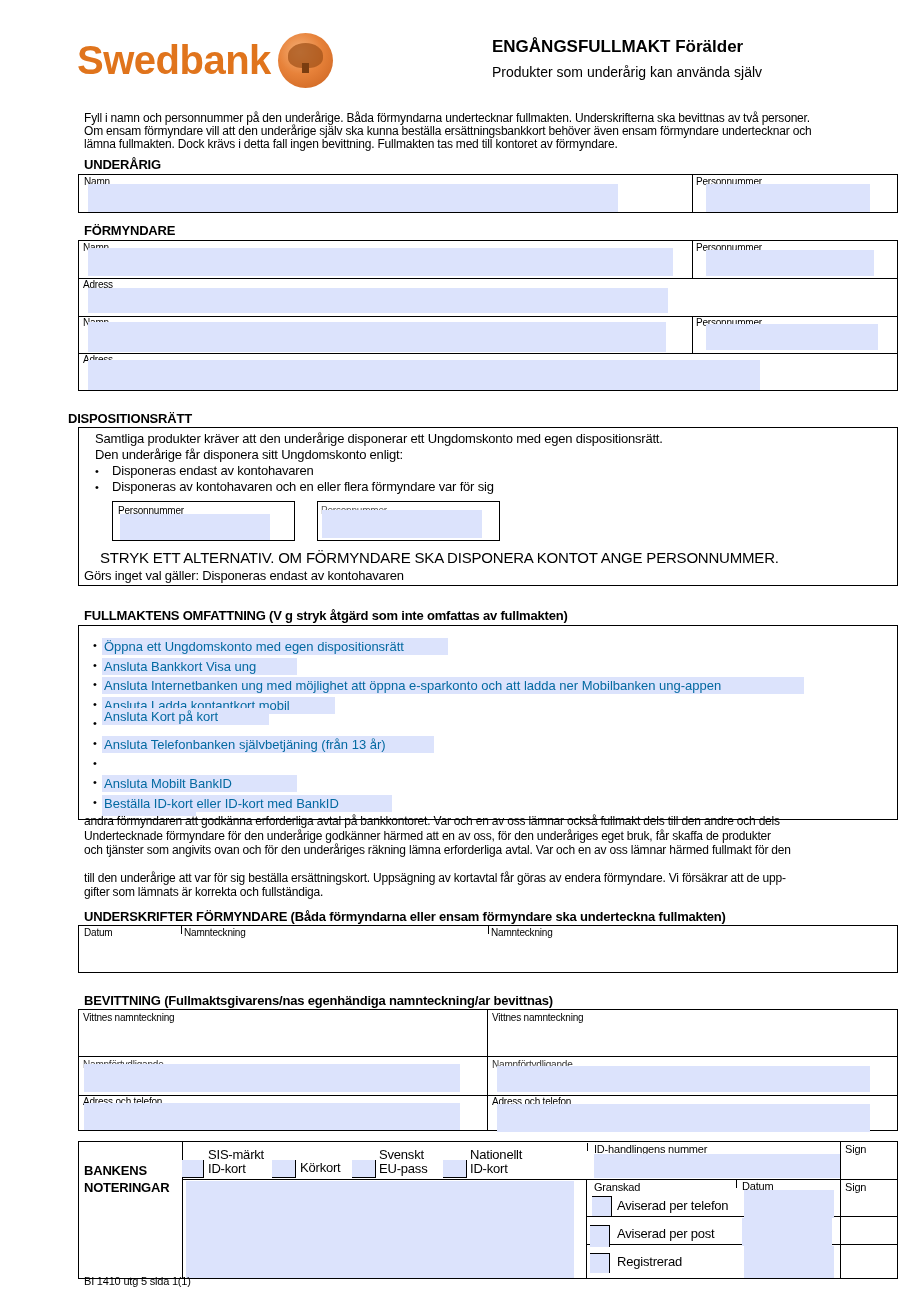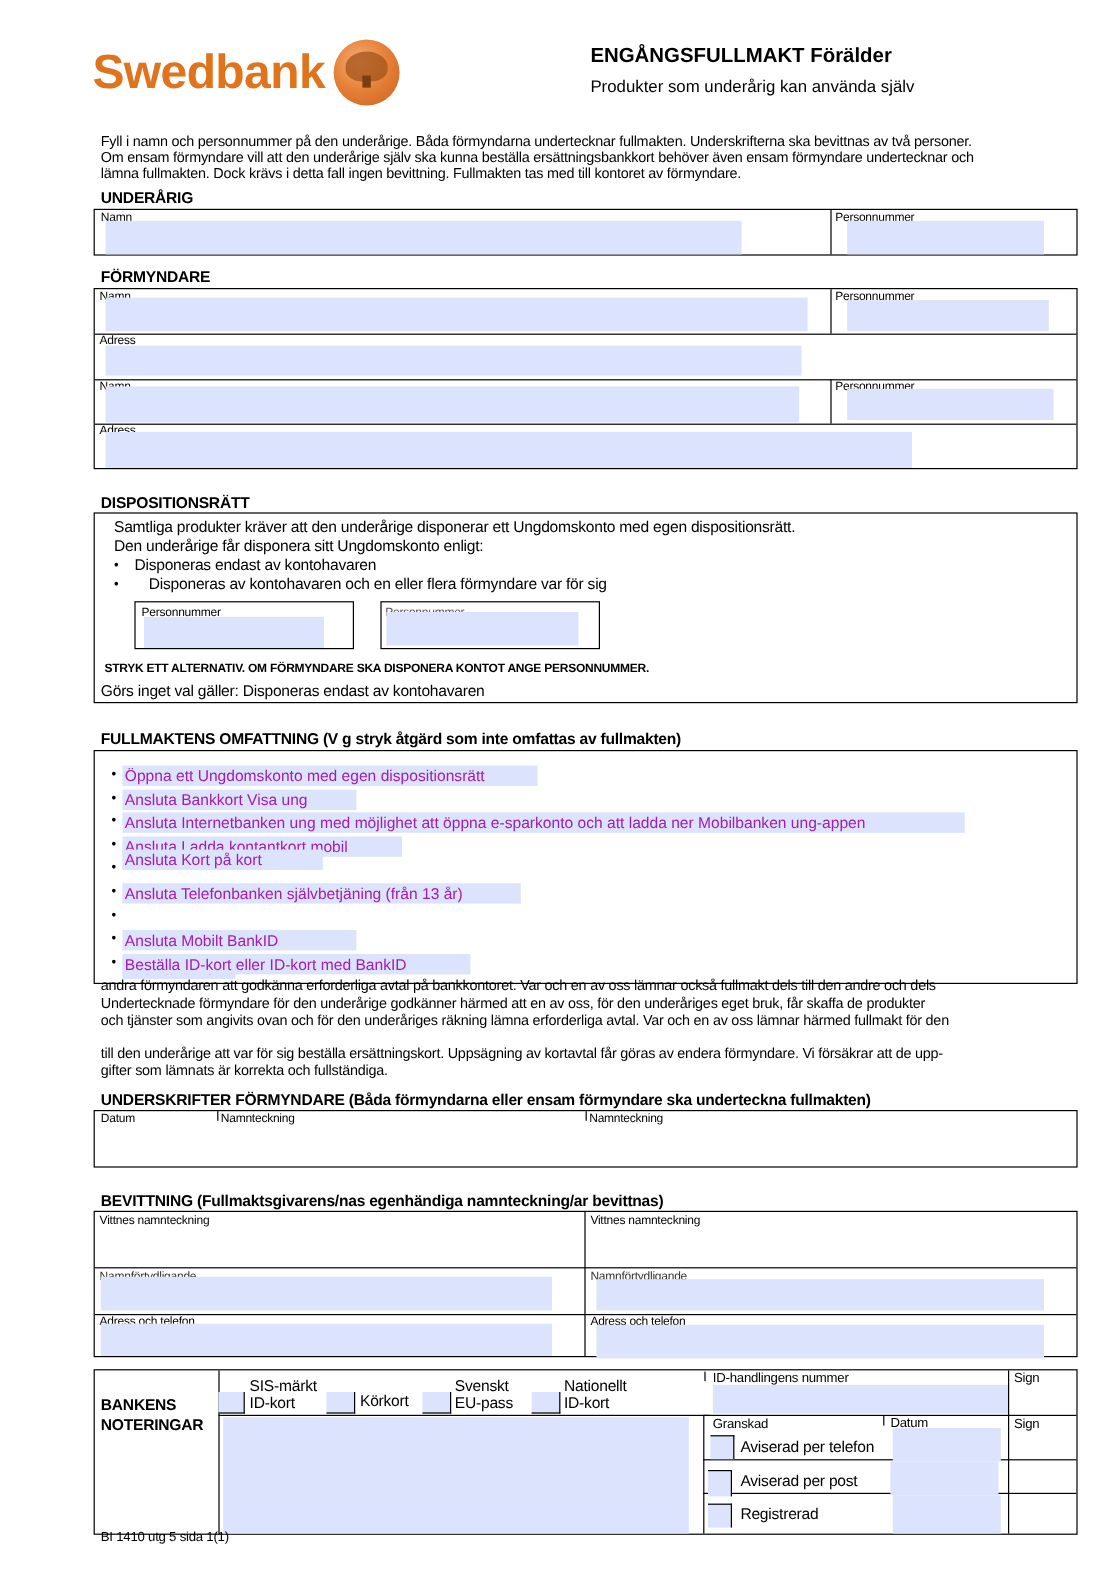--- a/index.html
+++ b/index.html
@@ -14,21 +14,21 @@
   .hline { position:absolute; height:1px; background:#000; }
   .logo-text { position:absolute; left:77px; top:38px; font-size:40px; color:#e0741c; font-weight:bold; letter-spacing:-0.5px; }
   .logo-coin { position:absolute; left:278px; top:33px; width:55px; height:55px; border-radius:50%;
     background:radial-gradient(circle at 40% 35%, #f6b27a 0%, #e7823a 45%, #c9601d 100%); }
   .logo-tree { position:absolute; left:10px; top:10px; width:35px; height:25px; border-radius:50% 50% 40% 40%; background:#a3531a; opacity:0.75; }
   .logo-trunk { position:absolute; left:24px; top:30px; width:7px; height:10px; background:#7b3d10; }
   .title { position:absolute; left:492px; top:37px; font-size:17px; font-weight:bold; white-space:nowrap; }
   .subtitle { position:absolute; left:492px; top:64px; font-size:14px; white-space:nowrap; }
   .bullet { position:absolute; font-size:11px; }
   .scope-item { position:absolute; height:17px; background:#dce3fc; }
-  .scope-text { position:absolute; font-size:13px; color:#a21caf; white-space:nowrap; left:2px; top:1px; }
+  .scope-text { position:absolute; font-size:13px; color:#0369a1; white-space:nowrap; left:2px; top:1px; }
   .cb { position:absolute; width:22px; height:18px; background:#dce3fc; border:1px solid #000; border-top:none; border-left:none; box-sizing:border-box; }
   .cb-l { position:absolute; width:20px; height:20px; background:#dce3fc; box-sizing:border-box; border-right:1px solid #000; border-top:1px solid #000; }
 </style>
 </head>
 <body>
 
 <div>
   <div class="logo-text">Swedbank</div>
   <div class="logo-coin">
     <div class="logo-tree"></div>
@@ -71,39 +71,39 @@
 </div>
 <div>
   <div class="lbl" style="left:83px;top:317px;">Namn</div>
   <div class="fill" style="left:88px;top:322px;width:578px;height:30px;"></div>
   <div class="lbl" style="left:696px;top:317px;">Personnummer</div>
   <div class="fill" style="left:706px;top:324px;width:172px;height:26px;"></div>
   <div class="lbl" style="left:83px;top:354px;">Adress</div>
   <div class="fill" style="left:88px;top:360px;width:672px;height:30px;"></div>
 </div>
 
-<div class="h" style="left:84px;top:411px;">DISPOSITIONSRÄTT</div>
+<div class="h" style="left:68px;top:411px;">DISPOSITIONSRÄTT</div>
 <div class="box" style="left:78px;top:427px;width:820px;height:159px;"></div>
 <div class="p" style="left:95px;top:432px;font-size:13px;">Samtliga produkter kräver att den underårige disponerar ett Ungdomskonto med egen dispositionsrätt.</div>
 <div class="p" style="left:95px;top:448px;font-size:13px;">Den underårige får disponera sitt Ungdomskonto enligt:</div>
 <div>
   <div class="bullet" style="left:95px;top:465px;">•</div>
   <div class="p" style="left:112px;top:464px;font-size:13px;">Disponeras endast av kontohavaren</div>
 </div>
 <div>
   <div class="bullet" style="left:95px;top:481px;">•</div>
-  <div class="p" style="left:112px;top:480px;font-size:13px;margin-left:12px;">Disponeras av kontohavaren och en eller flera förmyndare var för sig</div>
+  <div class="p" style="left:112px;top:480px;font-size:13px;">Disponeras av kontohavaren och en eller flera förmyndare var för sig</div>
 </div>
 <div class="box" style="left:112px;top:501px;width:183px;height:40px;"></div>
 <div class="lbl" style="left:118px;top:505px;">Personnummer</div>
 <div class="fill" style="left:120px;top:514px;width:150px;height:26px;"></div>
 <div class="box" style="left:317px;top:501px;width:183px;height:40px;"></div>
 <div class="lbl" style="left:321px;top:505px;color:#555;">Personnummer</div>
 <div class="fill" style="left:322px;top:510px;width:160px;height:28px;"></div>
-<div class="p" style="left:87px;top:551px;font-size:10px;font-weight:bold;">STRYK ETT ALTERNATIV. OM FÖRMYNDARE SKA DISPONERA KONTOT ANGE PERSONNUMMER.</div>
+<div class="p" style="left:100px;top:551px;font-size:15px;">STRYK ETT ALTERNATIV. OM FÖRMYNDARE SKA DISPONERA KONTOT ANGE PERSONNUMMER.</div>
 <div class="p" style="left:84px;top:569px;font-size:13px;">Görs inget val gäller: Disponeras endast av kontohavaren</div>
 
 <div class="h" style="left:84px;top:608px;">FULLMAKTENS OMFATTNING (V g stryk åtgärd som inte omfattas av fullmakten)</div>
 <div class="box" style="left:78px;top:625px;width:820px;height:195px;"></div>
 <div id="scope-list">
     <div class="bullet" style="left: 93px; top: 639px;">•</div>
     <div class="scope-item" style="left: 102px; top: 638px; width: 346px;">
       <span class="scope-text">Öppna ett Ungdomskonto med egen dispositionsrätt</span>
     </div>
     <div class="bullet" style="left: 93px; top: 658.6px;">•</div>

